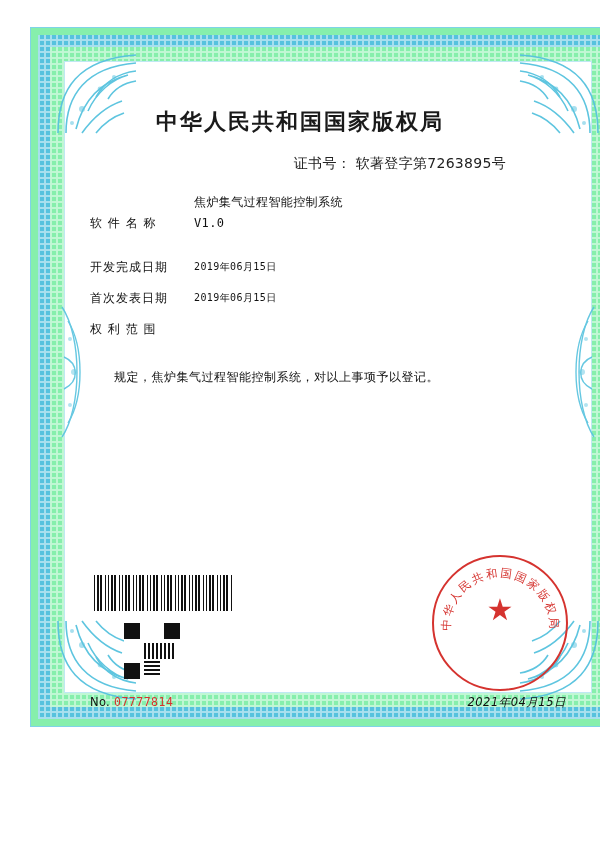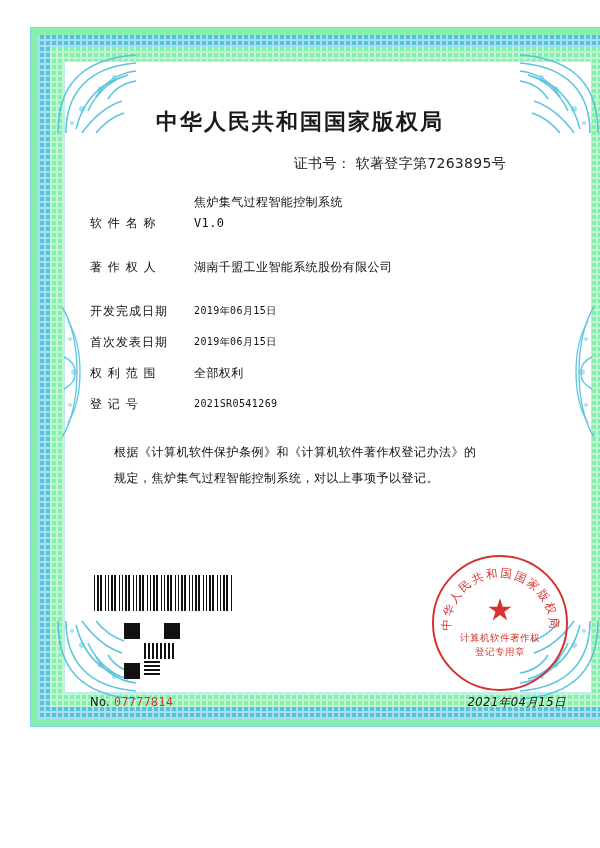--- a/index.html
+++ b/index.html
@@ -414,72 +414,58 @@
       <div class="cert-no">证书号： 软著登字第7263895号</div>
 
       <div class="row gap-after">
         <div class="label">软 件 名 称</div>
         <div class="value">
           <span>焦炉集气过程智能控制系统</span>
           <span class="line2">V1.0</span>
         </div>
       </div>
 
-      <div class="row gap-after">
-        <div class="label">著 作 权 人</div>
-        <div class="value">湖南千盟工业智能系统股份有限公司</div>
-      </div>
 
       <div class="row">
         <div class="label">开发完成日期</div>
         <div class="value mono">2019年06月15日</div>
       </div>
 
       <div class="row">
         <div class="label">首次发表日期</div>
         <div class="value mono">2019年06月15日</div>
       </div>
 
 
       <div class="row">
         <div class="label">权 利 范 围</div>
-        <div class="value">全部权利</div>
-      </div>
-
-      <div class="row">
-        <div class="label">登 记 号</div>
-        <div class="value mono">2021SR0541269</div>
-      </div>
+      </div>
+
 
       <div class="paragraph">
-        <span>根据《计算机软件保护条例》和《计算机软件著作权登记办法》的</span>
         <span class="p2">规定，焦炉集气过程智能控制系统，对以上事项予以登记。</span>
       </div>
 
     </div>
 
     <div class="codes">
       <div class="barcode"></div>
       <div class="qr"></div>
     </div>
 
     <div class="seal">
       <svg class="arc" viewBox="0 0 132 132">
         <defs>
           <path id="arcpath" d="M 16 70 A 50 50 0 0 1 116 70" fill="none"></path>
         </defs>
         <text>
           <textPath href="#arcpath" startOffset="50%" text-anchor="middle" id="seal-arc-label">中华人民共和国国家版权局</textPath>
         </text>
       </svg>
       <div class="star">★</div>
-      <div class="bottom-text">
-        <div>计算机软件著作权</div>
-        <div>登记专用章</div>
-      </div>
     </div>
 
     <div class="footer">
       <div class="serial">
         <span>No.</span>
         <span class="num">07777814</span>
       </div>
       <div class="date">2021年04月15日</div>
     </div>
 

